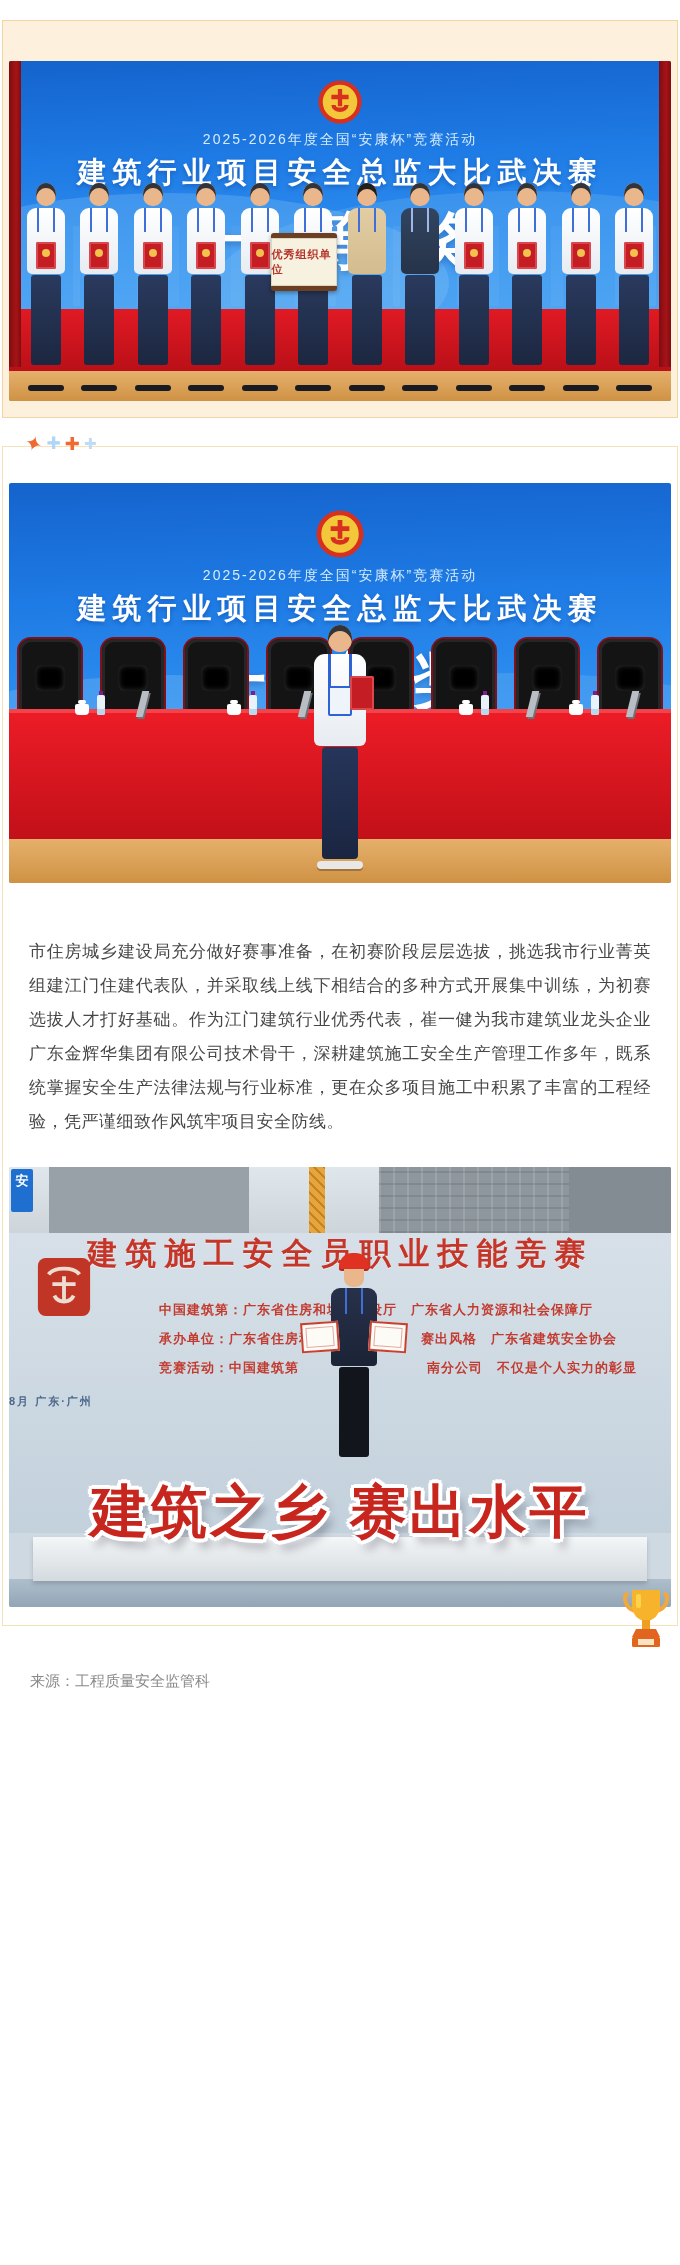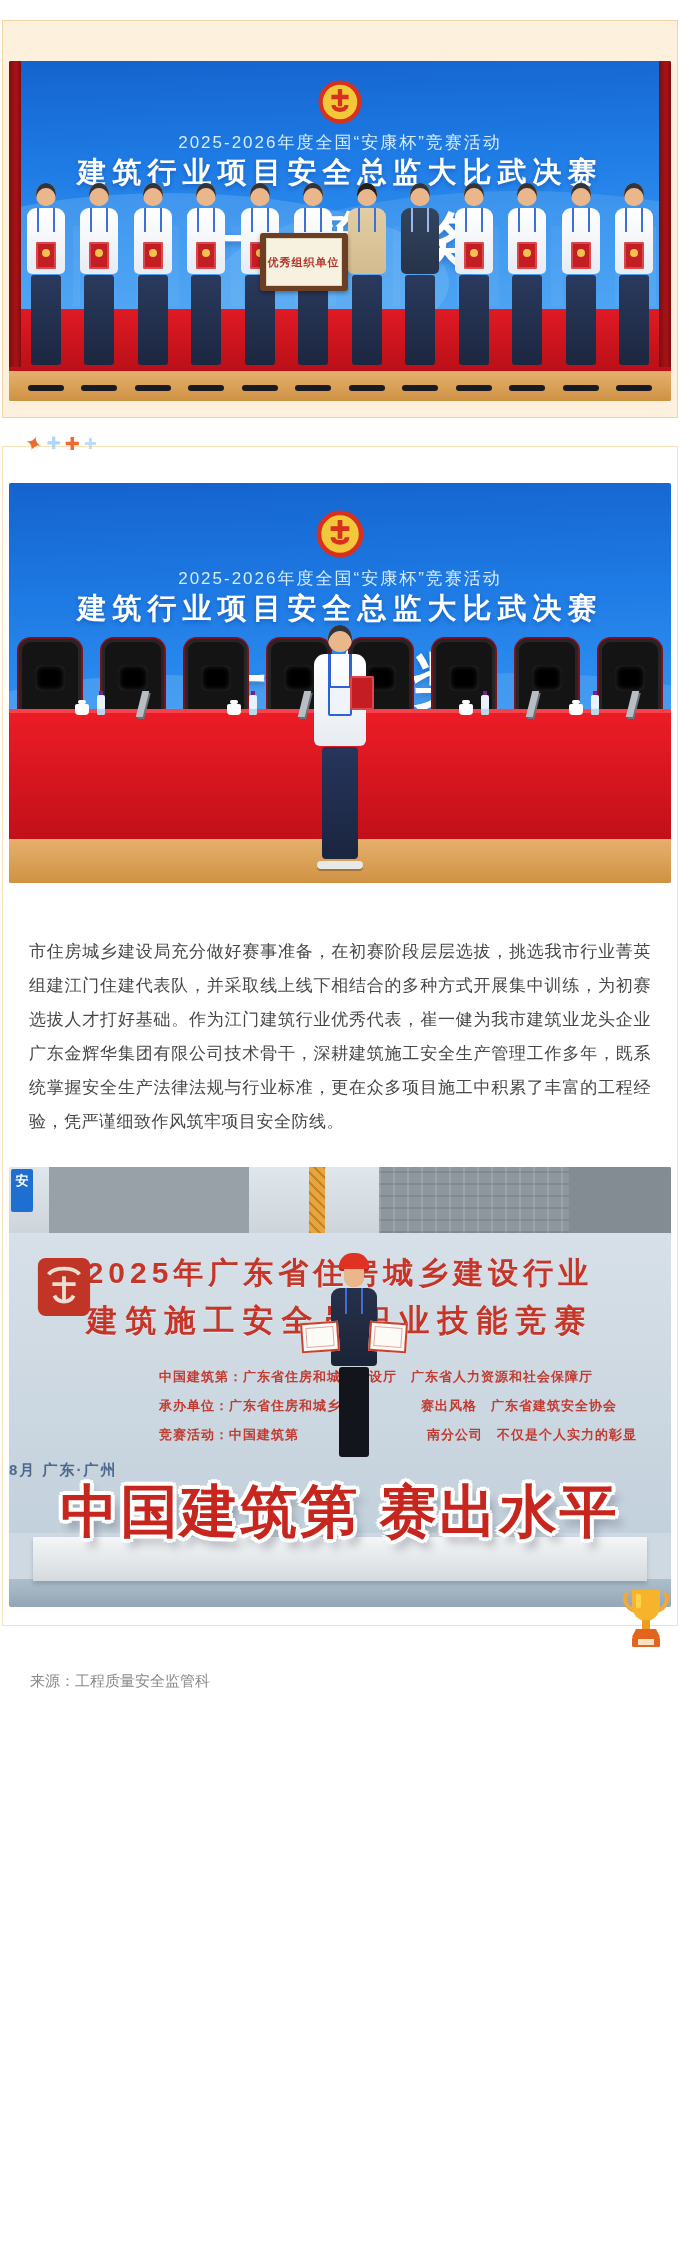--- a/index.html
+++ b/index.html
@@ -27,21 +27,21 @@
   .photo{margin:0 6px;position:relative;overflow:hidden;border-radius:2px;}
 
   
   .stage{background:linear-gradient(178deg,#1563cd 0%,#1e7ae4 28%,#2e8ff0 55%,#4fa9f4 100%);}
   .wave{position:absolute;border-radius:50%;background:#8ccaf8;opacity:.28;}
   .w1{width:560px;height:180px;left:-120px;bottom:28px;}
   .w2{width:620px;height:200px;right:-160px;bottom:10px;opacity:.22;}
   .skyline{position:absolute;left:0;right:0;bottom:95px;height:80px;opacity:.45;
     background:repeating-linear-gradient(90deg,rgba(255,255,255,.14) 0 7px,transparent 7px 30px,rgba(255,255,255,.10) 30px 42px,transparent 42px 64px);}
   .emblem{position:absolute;left:50%;transform:translateX(-50%);}
-  .ev-line{position:absolute;left:0;right:0;text-align:center;color:#d6ecfd;font-size:17px;letter-spacing:2px;}
+  .ev-line{position:absolute;left:0;right:0;text-align:center;color:#d6ecfd;font-size:14px;letter-spacing:2px;}
   .stage-title{position:absolute;left:0;right:0;text-align:center;color:#fff;font-size:29px;font-weight:800;letter-spacing:6px;text-shadow:0 2px 4px rgba(0,40,120,.35);}
   .award{position:absolute;left:0;right:0;display:flex;justify-content:center;color:#fff;font-size:62px;font-weight:900;letter-spacing:42px;margin-right:-42px;text-shadow:0 3px 6px rgba(0,40,120,.30);}
   .curtain{position:absolute;top:0;bottom:34px;width:12px;background:linear-gradient(90deg,#7e0d10,#a81317 60%,#7e0d10);z-index:5;}
   .curtain.left{left:0;} .curtain.right{right:0;}
   .stage-table{position:absolute;left:0;right:0;bottom:26px;height:66px;background:linear-gradient(#e01a24,#b80f17);z-index:2;}
   .floor{position:absolute;left:0;right:0;bottom:0;height:30px;background:linear-gradient(#e5b06c,#cf9244);z-index:2;}
 
   
   .people-row{position:absolute;left:14px;right:14px;bottom:12px;display:flex;justify-content:space-between;z-index:3;}
   .person{position:relative;width:46px;height:206px;display:flex;flex-direction:column;align-items:center;}
@@ -49,21 +49,21 @@
   .pt{width:38px;height:66px;margin-top:2px;background:linear-gradient(#ffffff,#e7ecf2);border-radius:9px 9px 5px 5px;position:relative;}
   .pt::before{content:"";position:absolute;left:50%;top:0;width:14px;height:24px;transform:translateX(-50%);border-left:2px solid #3f6fd8;border-right:2px solid #3f6fd8;}
   .cert{position:absolute;left:50%;bottom:5px;transform:translateX(-50%);width:20px;height:27px;background:#c41e24;border-radius:2px;box-shadow:inset 0 0 0 2px #da474c;}
   .cert::after{content:"";position:absolute;left:50%;top:7px;width:8px;height:8px;margin-left:-4px;border-radius:50%;background:#f2c14e;}
   .pl{width:30px;height:90px;background:linear-gradient(#2a3a5e,#1c2740);border-radius:3px;margin-top:1px;}
   .person::after{content:"";position:absolute;bottom:-2px;left:50%;transform:translateX(-50%);width:36px;height:6px;background:#181b22;border-radius:3px;}
   .person.w .pt{background:linear-gradient(#e2cda4,#d3bc8e);}
   .person.w .ph{box-shadow:inset 0 6px 0 #221f1d;}
   .person.s .pt{background:linear-gradient(#32445f,#263349);}
   .person.s .pt::before{border-color:#9db7e8;}
-  .plaque{position:absolute;left:44.5%;top:172px;transform:translateX(-50%);width:88px;height:58px;background:#6b3f24;border-radius:3px;z-index:4;display:flex;align-items:center;justify-content:center;box-shadow:0 2px 4px rgba(0,0,0,.35);}
+  .plaque{position:absolute;left:44.5%;top:172px;transform:translateX(-50%);width:66px;height:58px;background:#6b3f24;border-radius:3px;z-index:4;display:flex;align-items:center;justify-content:center;box-shadow:0 2px 4px rgba(0,0,0,.35);}
   .plaque-in{width:74px;height:46px;background:#f7f1df;display:flex;align-items:center;justify-content:center;color:#b5342a;font-weight:bold;font-size:11px;letter-spacing:1px;border:1px solid #e0d6bc;}
 
   
   .chair-row{position:absolute;left:10px;right:10px;bottom:158px;display:flex;justify-content:space-between;z-index:1;}
   .chair{width:62px;height:86px;background:#141414;border-radius:12px 12px 0 0;box-shadow:inset 0 0 0 3px #262626,0 0 0 2px #7e1119;}
   .chair::after{content:"";display:block;margin:26px auto 0;width:30px;height:26px;border-radius:6px;background:#000;box-shadow:inset 0 0 6px #3a3a3a;}
   .table2{position:absolute;left:0;right:0;bottom:44px;height:126px;background:linear-gradient(#ec1c26,#c21019);border-top:4px solid #f4434b;z-index:2;}
   .floor2{position:absolute;left:0;right:0;bottom:0;height:44px;background:linear-gradient(#e5b06c,#cf9244);z-index:2;}
   .deskitem{position:absolute;z-index:3;}
   .cup{width:14px;height:11px;background:#fff;border-radius:2px 2px 4px 4px;bottom:168px;}
@@ -95,21 +95,21 @@
   .site-sign{position:absolute;left:2px;top:2px;width:22px;height:40px;background:#1e6fd0;color:#fff;font-size:13px;font-weight:bold;display:flex;align-items:flex-start;justify-content:center;padding-top:3px;border-radius:2px;}
   .billboard{position:absolute;left:0;right:0;top:66px;bottom:74px;background:linear-gradient(#d7e0e8,#c3d1dc);}
   .seal{position:absolute;left:26px;top:22px;}
   .bn-title{color:#c53528;font-weight:800;text-align:center;letter-spacing:5px;text-shadow:0 1px 0 rgba(255,255,255,.5);}
   .bn-t1{margin:20px 0 6px;font-size:30px;}
   .bn-t2{font-size:31px;letter-spacing:8px;}
   .org-block{margin-top:20px;padding-left:150px;}
   .org-line{color:#c23b30;font-weight:bold;font-size:13px;line-height:29px;letter-spacing:1px;white-space:nowrap;}
   .org-gap1{display:inline-block;width:80px;}
   .org-gap2{display:inline-block;width:128px;}
-  .date-line{margin-top:12px;color:#4c688c;font-weight:bold;font-size:15px;letter-spacing:2px;}
+  .date-line{margin-top:12px;color:#4c688c;font-weight:bold;font-size:11px;letter-spacing:2px;}
   .person3{position:absolute;left:310px;top:86px;width:70px;z-index:3;display:flex;flex-direction:column;align-items:center;}
   .p3-helmet{width:30px;height:16px;background:#e03223;border-radius:15px 15px 3px 3px;box-shadow:0 2px 0 #b3281c;}
   .p3-face{width:20px;height:18px;background:#eab78c;border-radius:0 0 45% 45%;}
   .p3-torso{width:46px;height:78px;margin-top:1px;background:linear-gradient(#27314a,#1b2336);border-radius:9px 9px 4px 4px;position:relative;}
   .p3-torso::before{content:"";position:absolute;left:50%;top:0;width:14px;height:26px;transform:translateX(-50%);border-left:2px solid #3f6fd8;border-right:2px solid #3f6fd8;}
   .p3-cert{position:absolute;top:34px;width:34px;height:26px;background:#fdfbf6;border:2px solid #c8402f;box-shadow:inset 0 0 0 3px #fdfbf6,inset 0 0 0 4px #e0a8a0;}
   .p3-cert.cl{left:-30px;transform:rotate(-4deg);} .p3-cert.cr{right:-30px;transform:rotate(4deg);}
   .p3-legs{width:30px;height:90px;background:#12151c;border-radius:3px;margin-top:1px;}
   .slogan{position:absolute;left:0;right:0;bottom:56px;z-index:4;text-align:center;color:#c6261d;font-size:57px;font-weight:900;letter-spacing:3px;white-space:nowrap;
     text-shadow:-3px -3px 0 #fff,3px -3px 0 #fff,-3px 3px 0 #fff,3px 3px 0 #fff,0 -4px 0 #fff,0 4px 0 #fff,-4px 0 0 #fff,4px 0 0 #fff,6px 9px 8px rgba(40,40,60,.35);}
@@ -306,21 +306,20 @@
         <div class="crane"></div>
       </div>
       <div class="site-sign">安</div>
       <div class="billboard">
         <span class="seal">
           <svg width="58" height="64" viewBox="0 0 60 66">
             <rect x="3" y="3" width="54" height="60" rx="8" fill="#c13527"></rect>
             <path d="M14 20c6-8 26-8 32 0 M18 30h24 M30 22v26 M20 42c4 8 16 8 20 0" stroke="#ecddd2" stroke-width="4" fill="none"></path>
           </svg>
         </span>
-        <div class="bn-title bn-t1">2025年广东省住房城乡建设行业</div>
         <div class="bn-title bn-t2">建筑施工安全员职业技能竞赛</div>
         <div class="org-block">
           <div class="org-line">
             <span>中国建筑第：</span><span>广东省住房和城乡建设厅　广东省人力资源和社会保障厅</span>
           </div>
           <div class="org-line">
             <span>承办单位：</span><span>广东省住房和城乡</span><span class="org-gap1"></span><span>赛出风格　广东省建筑安全协会</span>
           </div>
           <div class="org-line">
             <span>竞赛活动：</span><span>中国建筑第</span><span class="org-gap2"></span><span>南分公司　不仅是个人实力的彰显</span>
@@ -330,21 +329,21 @@
       </div>
       <div class="person3">
         <span class="p3-helmet"></span>
         <span class="p3-face"></span>
         <span class="p3-torso">
           <span class="p3-cert cl"></span>
           <span class="p3-cert cr"></span>
         </span>
         <span class="p3-legs"></span>
       </div>
-      <div class="slogan">中国建筑第 赛出水平</div>
+      <div class="slogan">建筑之乡 赛出水平</div>
       <div class="plinth"></div>
       <div class="ground"></div>
     </figure>
 
 
     <span class="trophy">
       <svg width="46" height="62" viewBox="0 0 46 62">
         <path d="M5 6 Q0 9 3 16 Q5 22 13 24" fill="none" stroke="#f2a93b" stroke-width="4"></path>
         <path d="M41 6 Q46 9 43 16 Q41 22 33 24" fill="none" stroke="#f2a93b" stroke-width="4"></path>
         <path d="M9 3h28v15c0 9-6 16-14 16S9 27 9 18z" fill="#f7b32b"></path>

